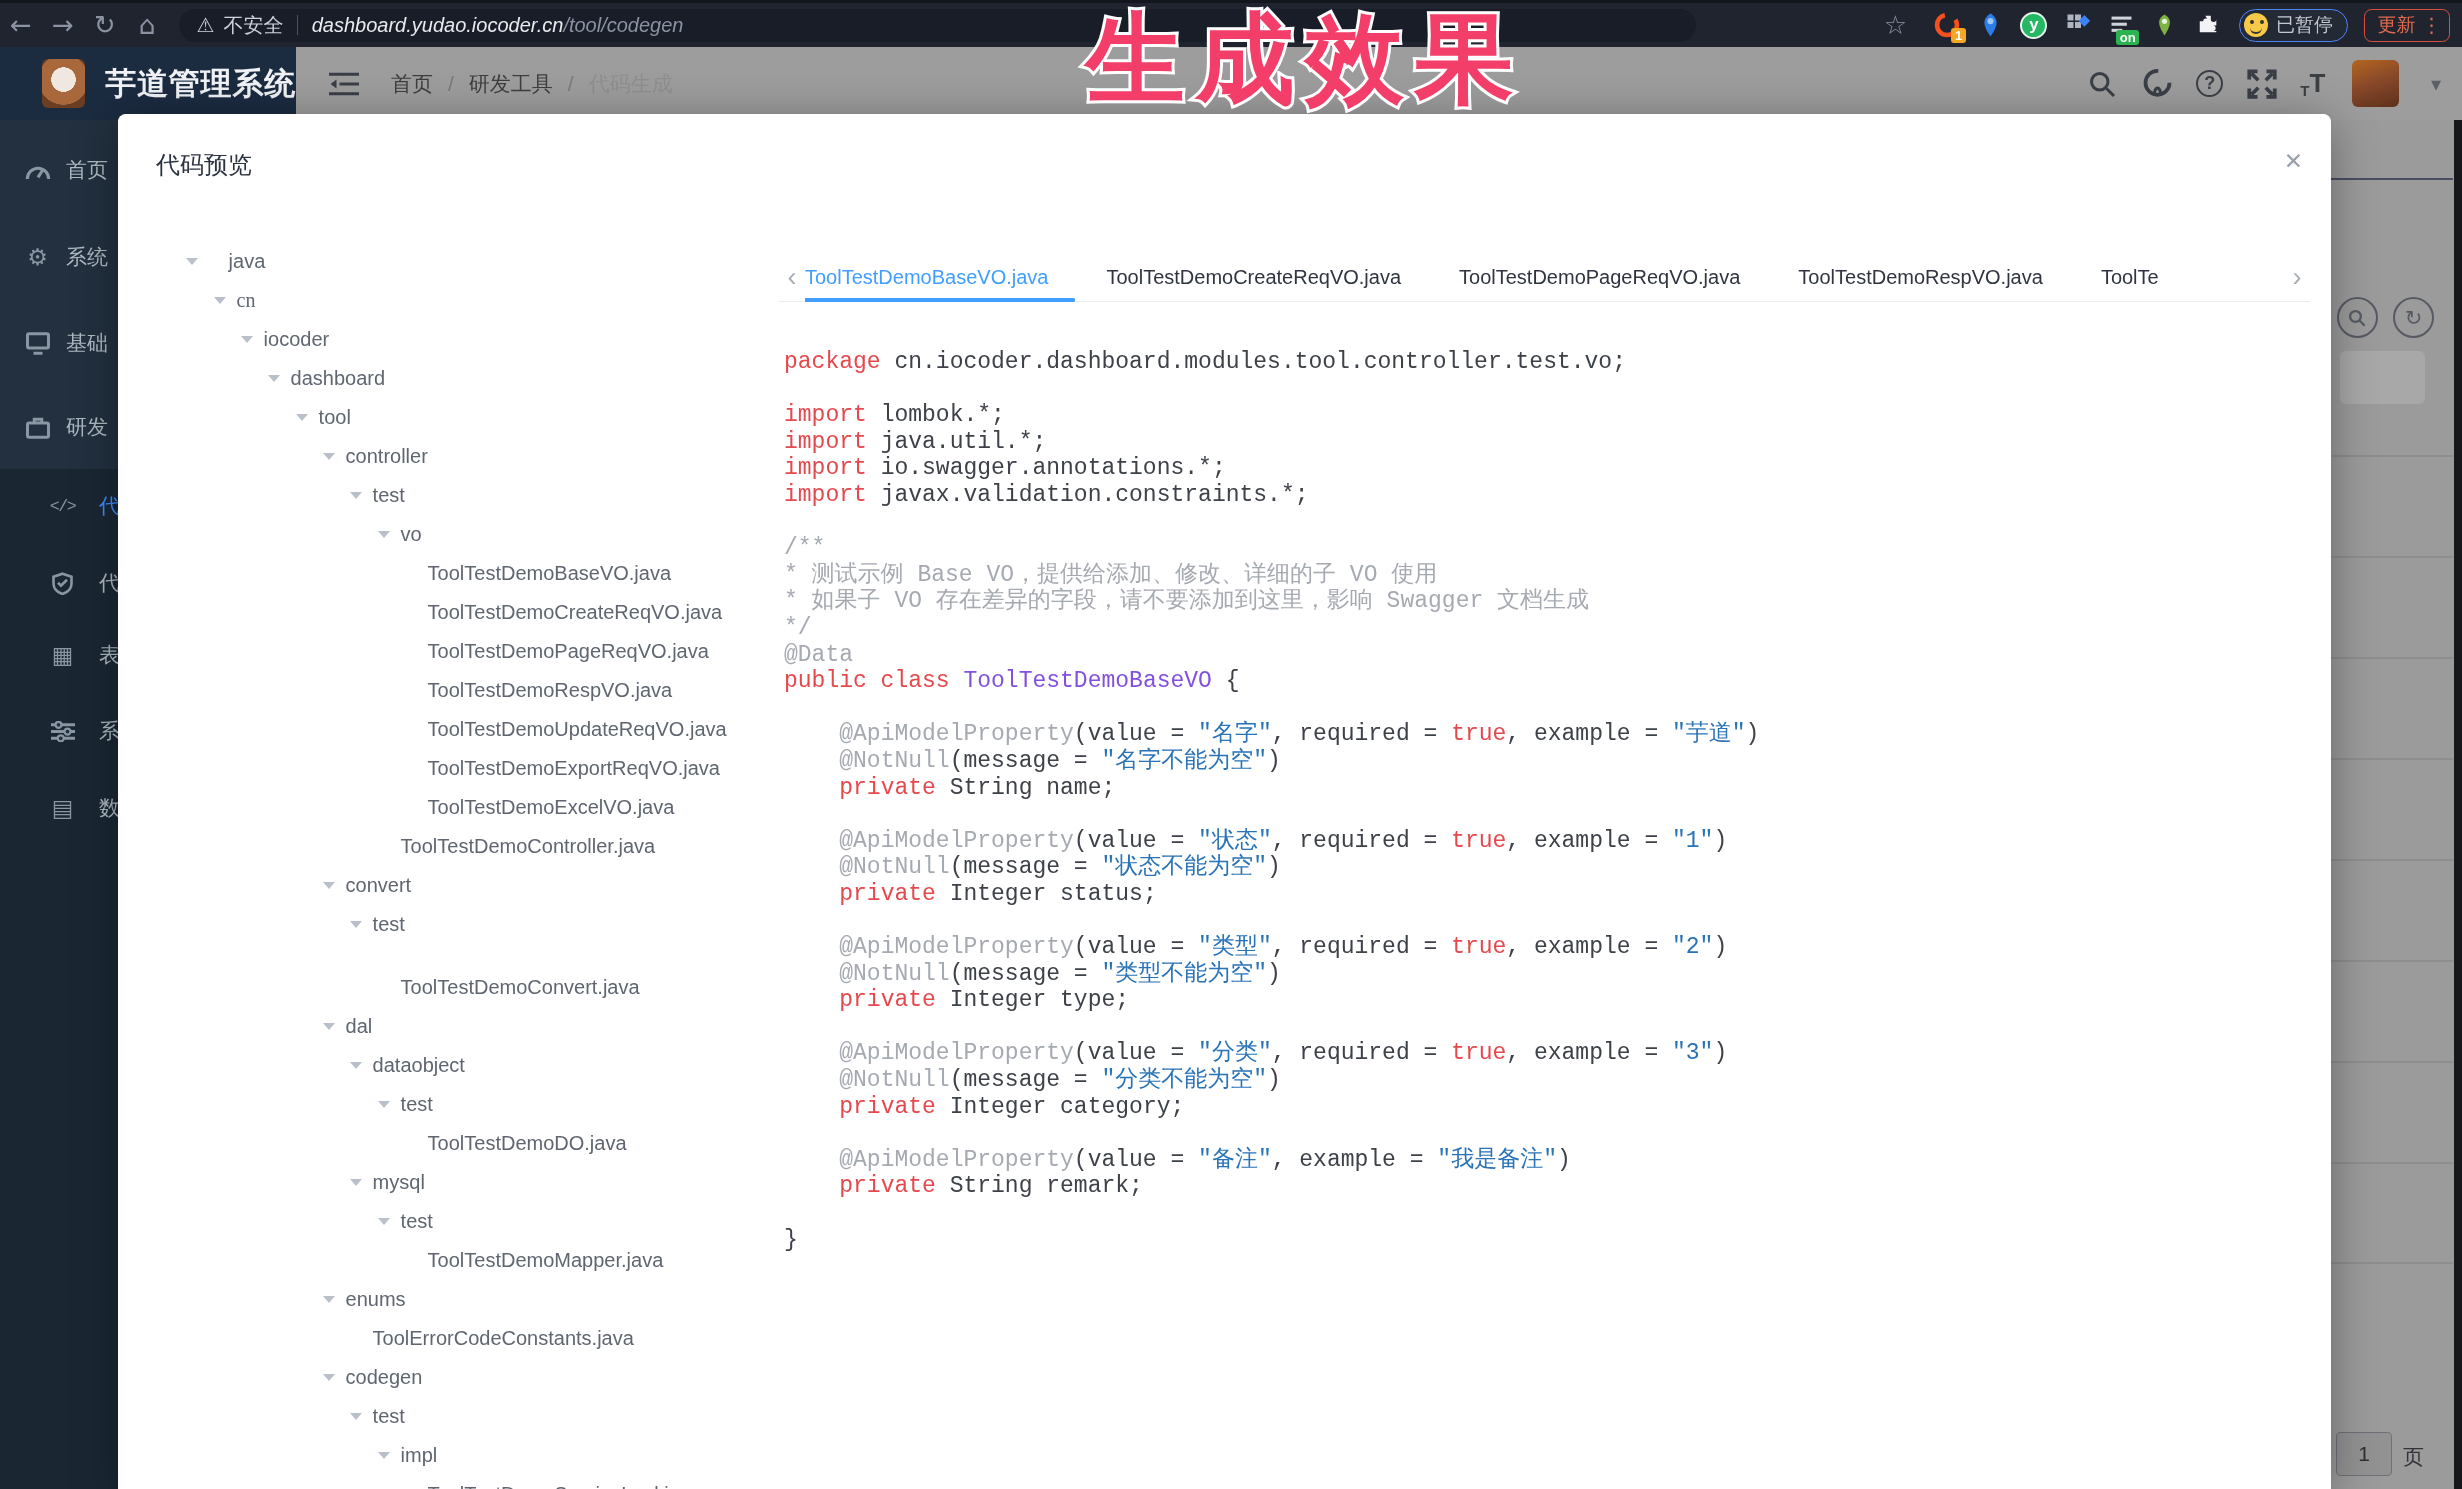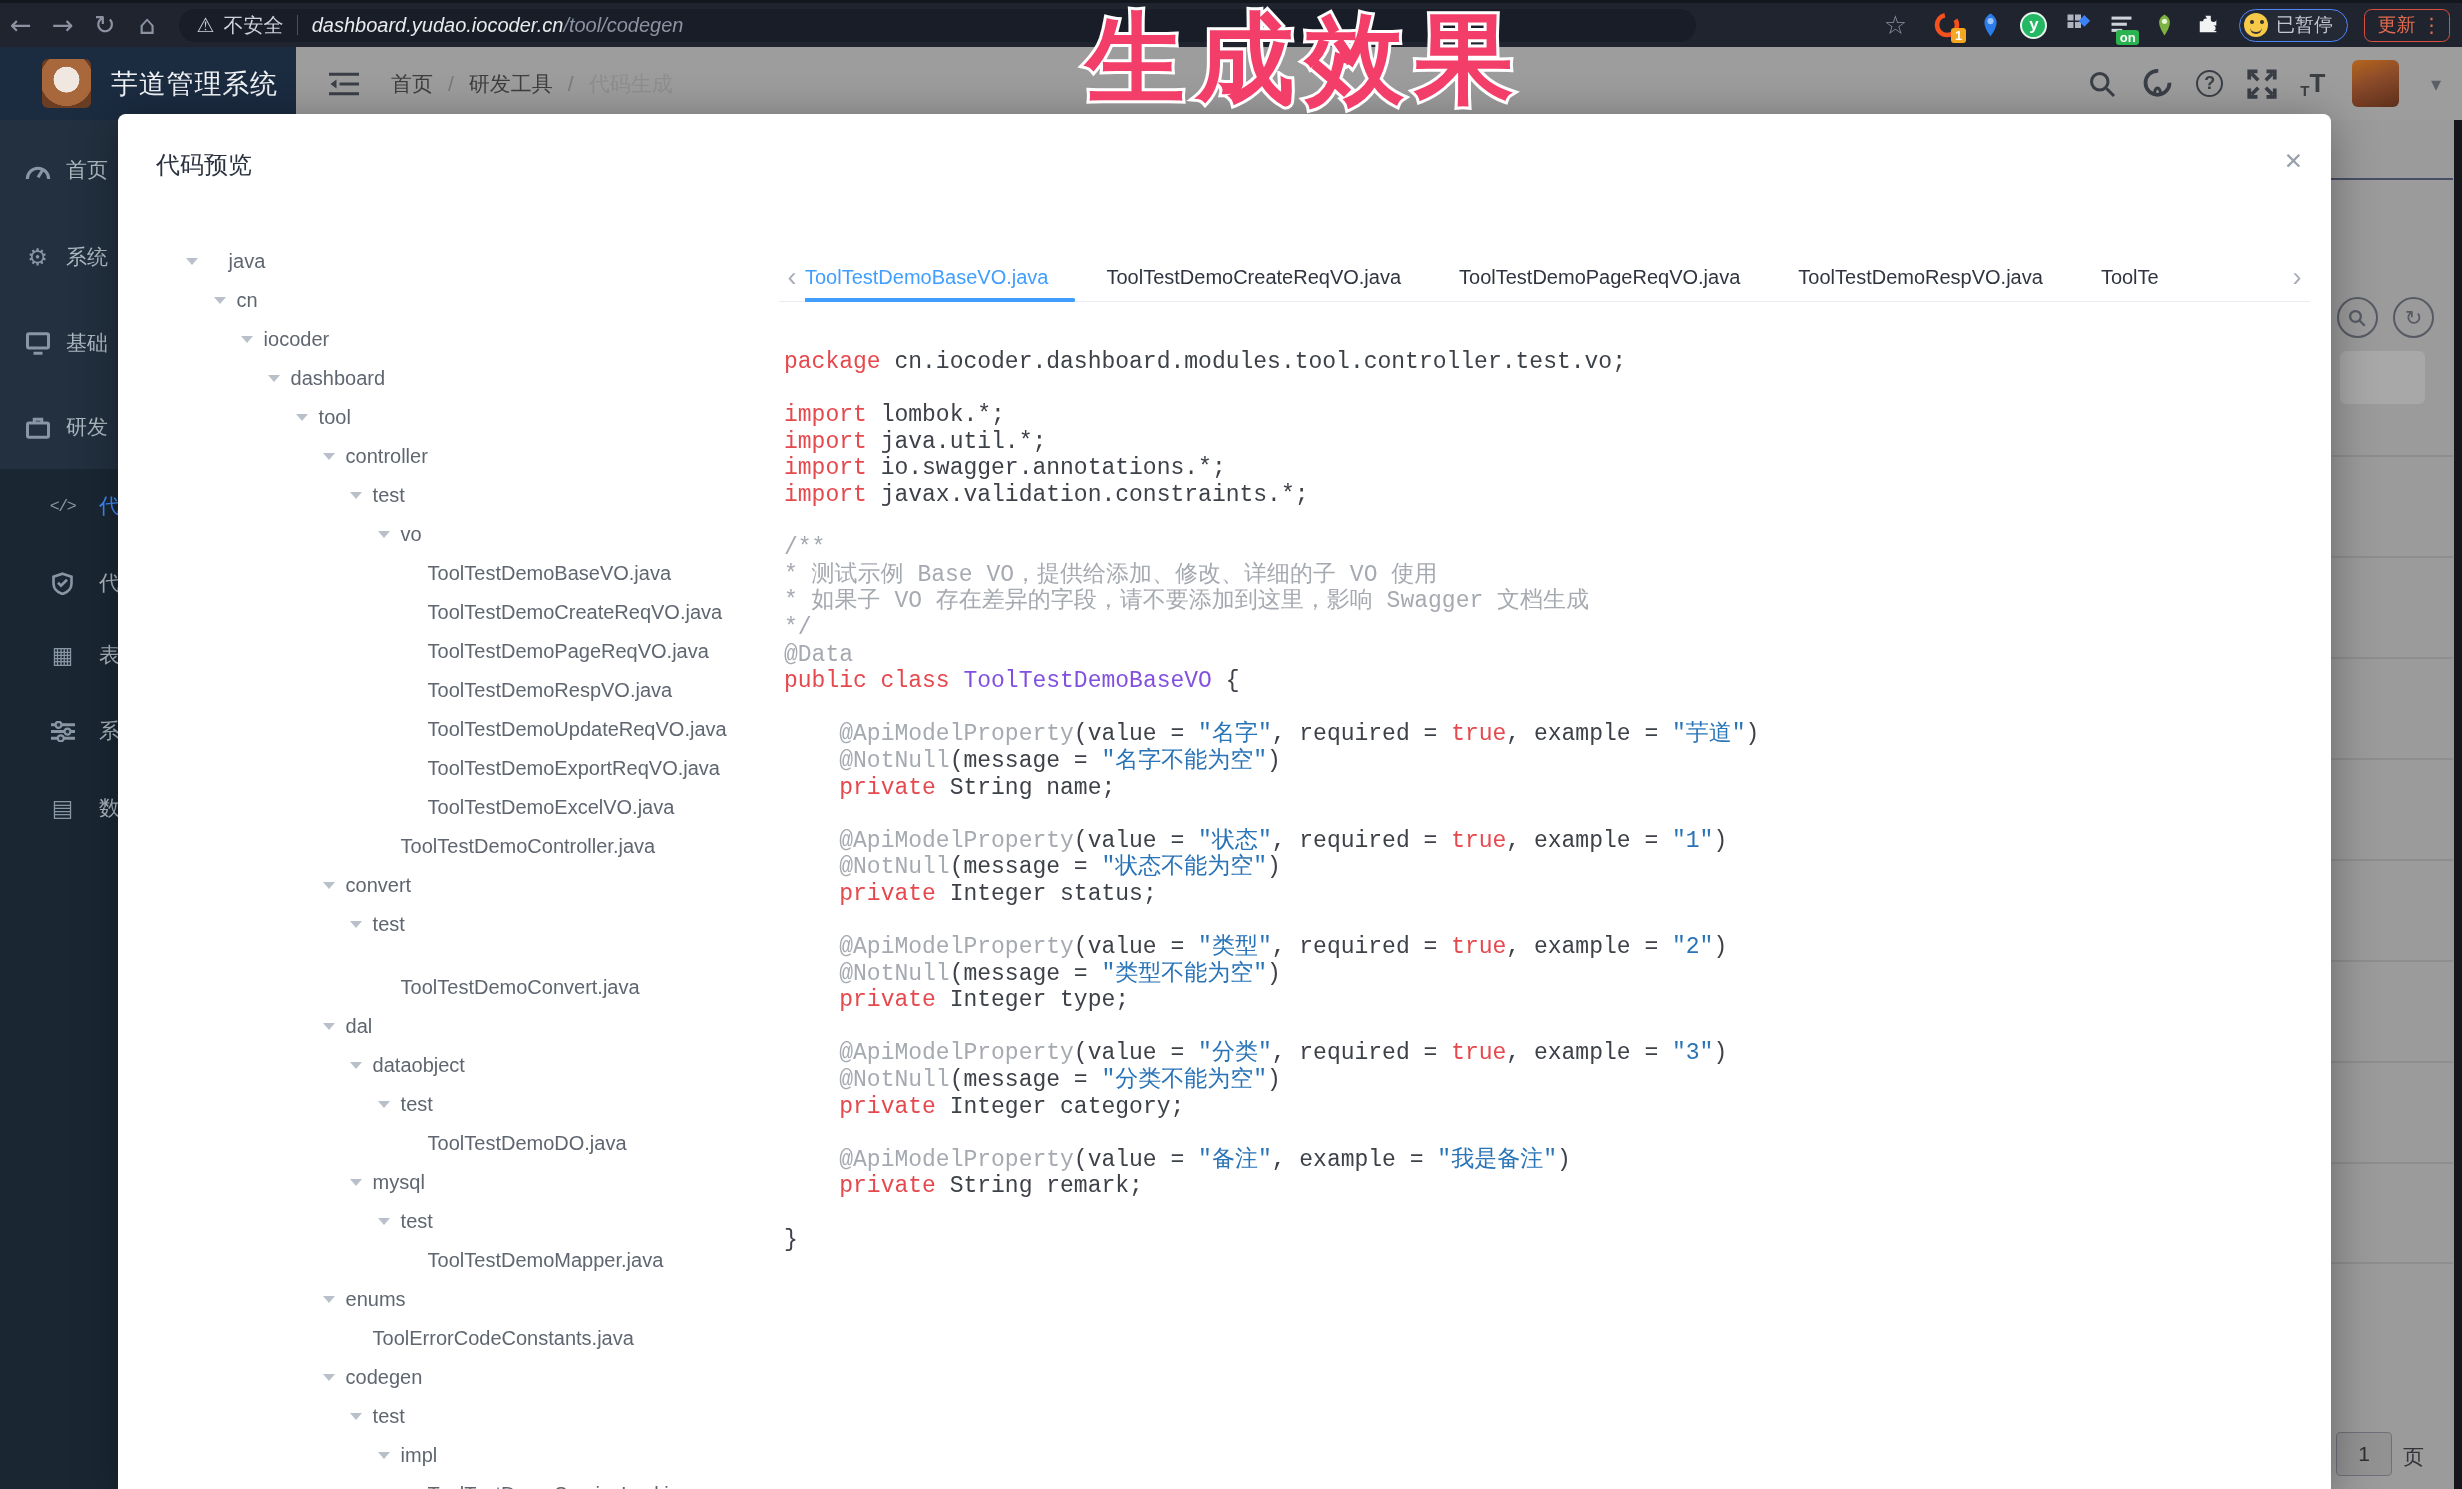--- a/index.html
+++ b/index.html
@@ -33,21 +33,21 @@
   .pill-update { height:33px; border:1.5px solid #d85140; border-radius:7.6px; display:flex; align-items:center;
     padding:0 7.6px 0 12px; gap:6px; color:#dd6a4e; font-size:19px; }
   .pill-update .dots { font-size:20px; color:#dd6a4e; font-family:"DejaVu Sans",sans-serif; }
 
   
   .app-header { position:absolute; left:0; top:47px; width:2462px; height:73px; background:#9d9d9d; }
   .logo-block { position:absolute; left:0; top:0; width:296px; height:73px; background:#1b2b40;
     display:flex; align-items:center; padding-left:42px; gap:20px; }
   .logo-img { width:49px; height:49px; border-radius:6px;
     background:radial-gradient(circle at 50% 42%, #efe7e0 0 34%, #a8683c 35% 70%, #6b3d22 71%); }
-  .logo-title { color:#f0f2f5; font-size:27px; font-weight:normal; letter-spacing:0.8px; white-space:nowrap; }
+  .logo-title { color:#f0f2f5; font-size:31px; font-weight:bold; letter-spacing:0.8px; white-space:nowrap; }
   .header-rest { position:absolute; left:296px; top:0; right:0; height:73px; display:flex; align-items:center;
     padding:0 21px 0 30px; color:#3c4043; }
   .crumbs { display:flex; align-items:center; gap:15px; font-size:21px; margin-left:30px; }
   .crumb { color:#3e3e3e; }
   .crumb.last { color:#8f8f8f; }
   .crumb-sep { color:#7a7a7a; }
   .hdr-icons { margin-left:auto; display:flex; align-items:center; gap:21px; }
   .hdr-ico { width:35px; height:35px; display:flex; align-items:center; justify-content:center; color:#3a3f47; }
   .ring-q { width:27px; height:27px; border:2.3px solid #3a3f47; border-radius:50%; display:flex; align-items:center;
     justify-content:center; font-size:18px; font-weight:bold; }
@@ -363,21 +363,21 @@
 
   <div class="modal">
     <div class="modal-title">代码预览</div>
     <span class="modal-close">✕</span>
 
     <div class="tree">
         <div class="tree-row dir" style="padding-left: 30px; gap: 20px;">
           <span class="tree-caret"></span>
           <span>java</span>
         </div>
-        <div class="tree-row dir" style="padding-left: 58px;">
+        <div class="tree-row dir" style="padding-left: 58px; font-family: Liberation Serif, serif;">
           <span class="tree-caret"></span>
           <span>cn</span>
         </div>
         <div class="tree-row dir" style="padding-left: 85px;">
           <span class="tree-caret"></span>
           <span>iocoder</span>
         </div>
         <div class="tree-row dir" style="padding-left: 112px;">
           <span class="tree-caret"></span>
           <span>dashboard</span>

